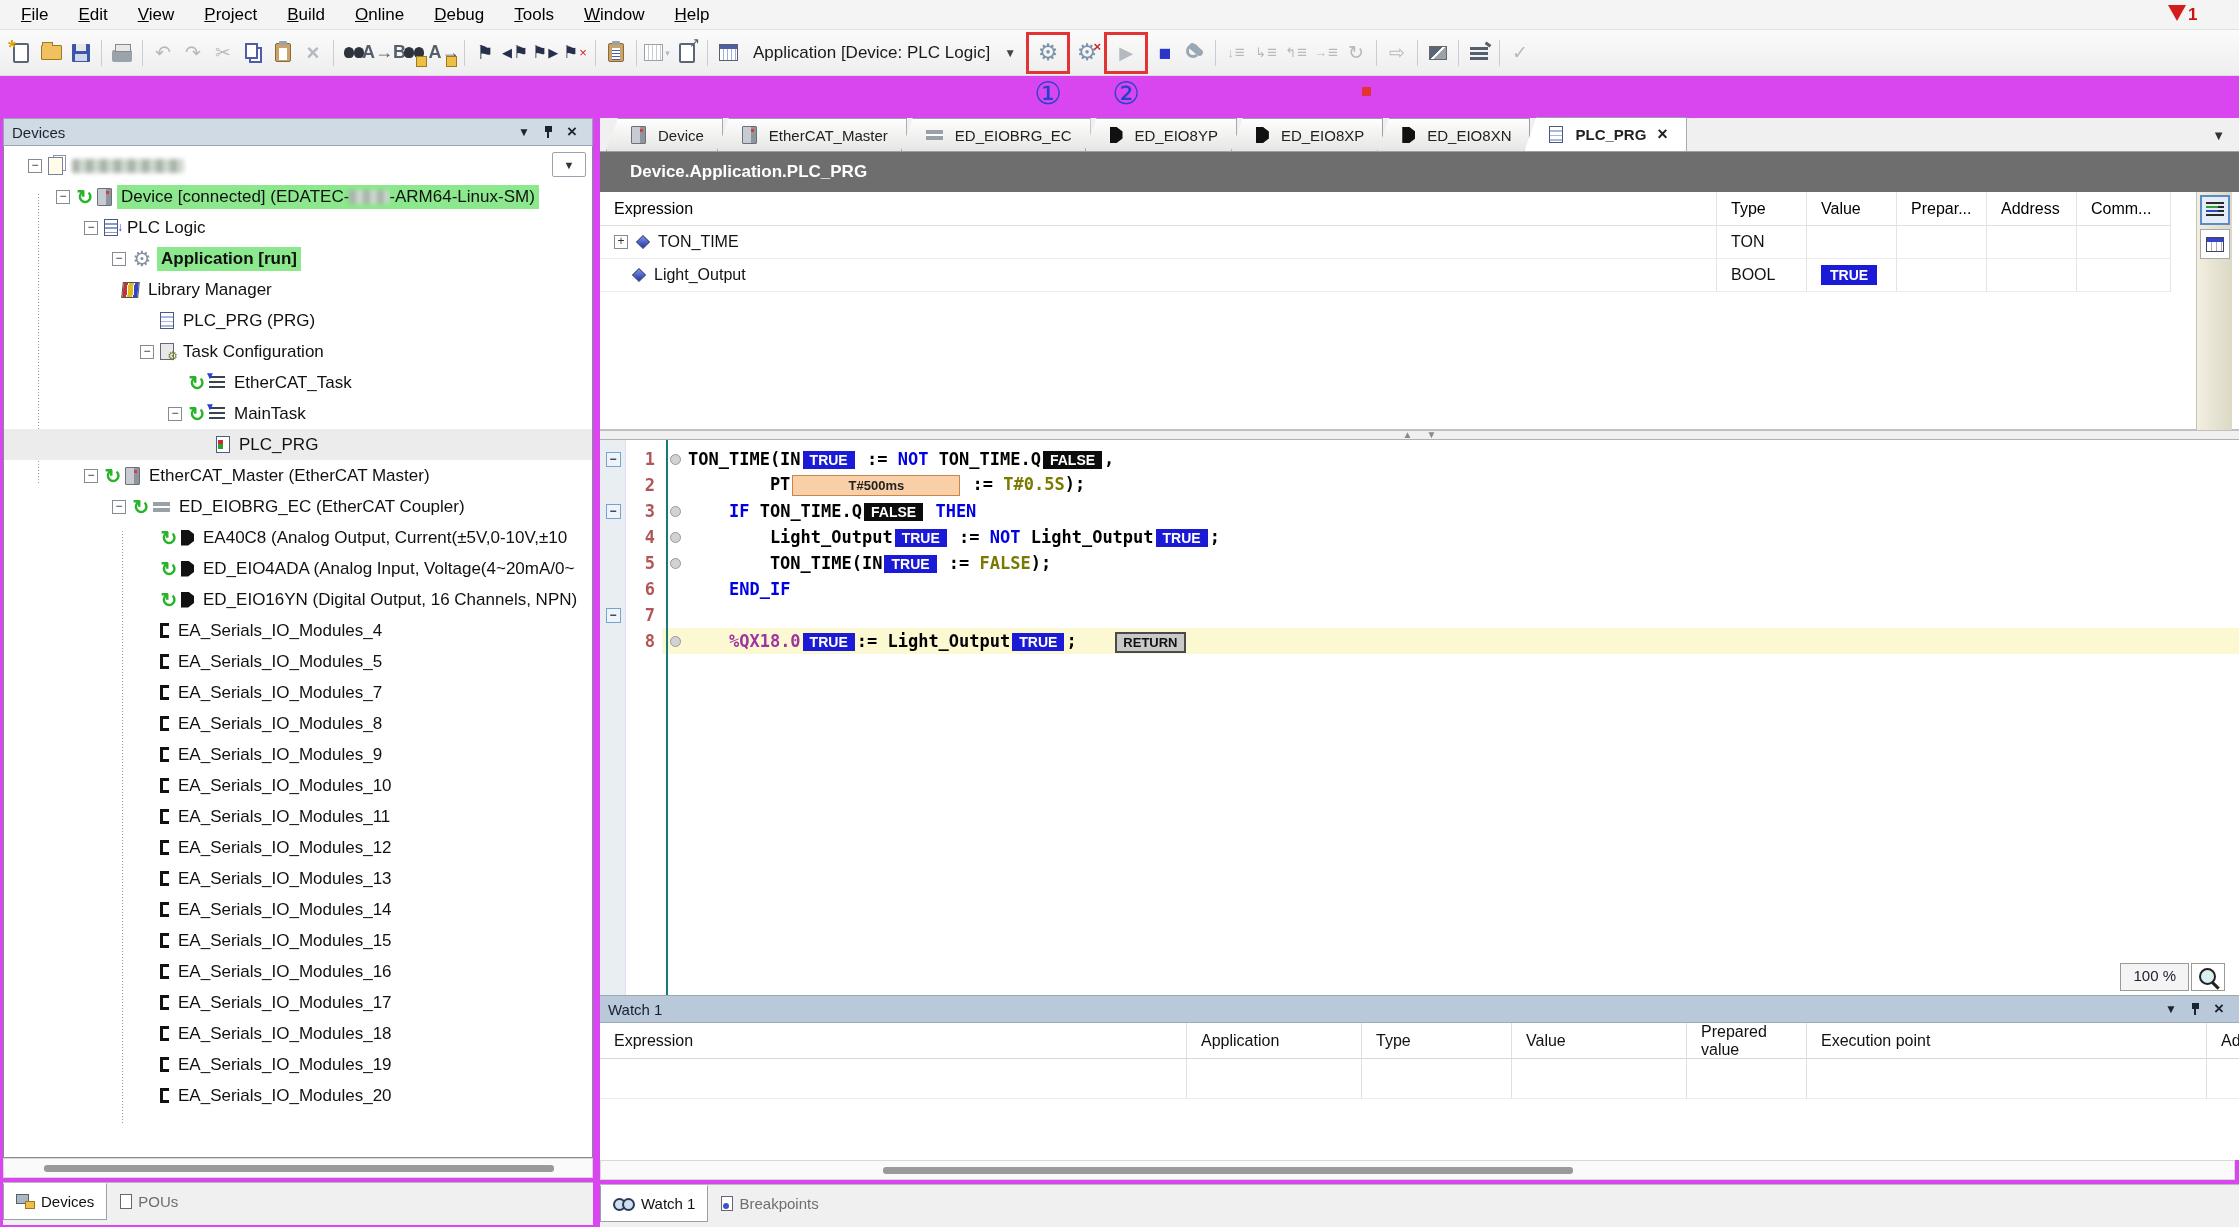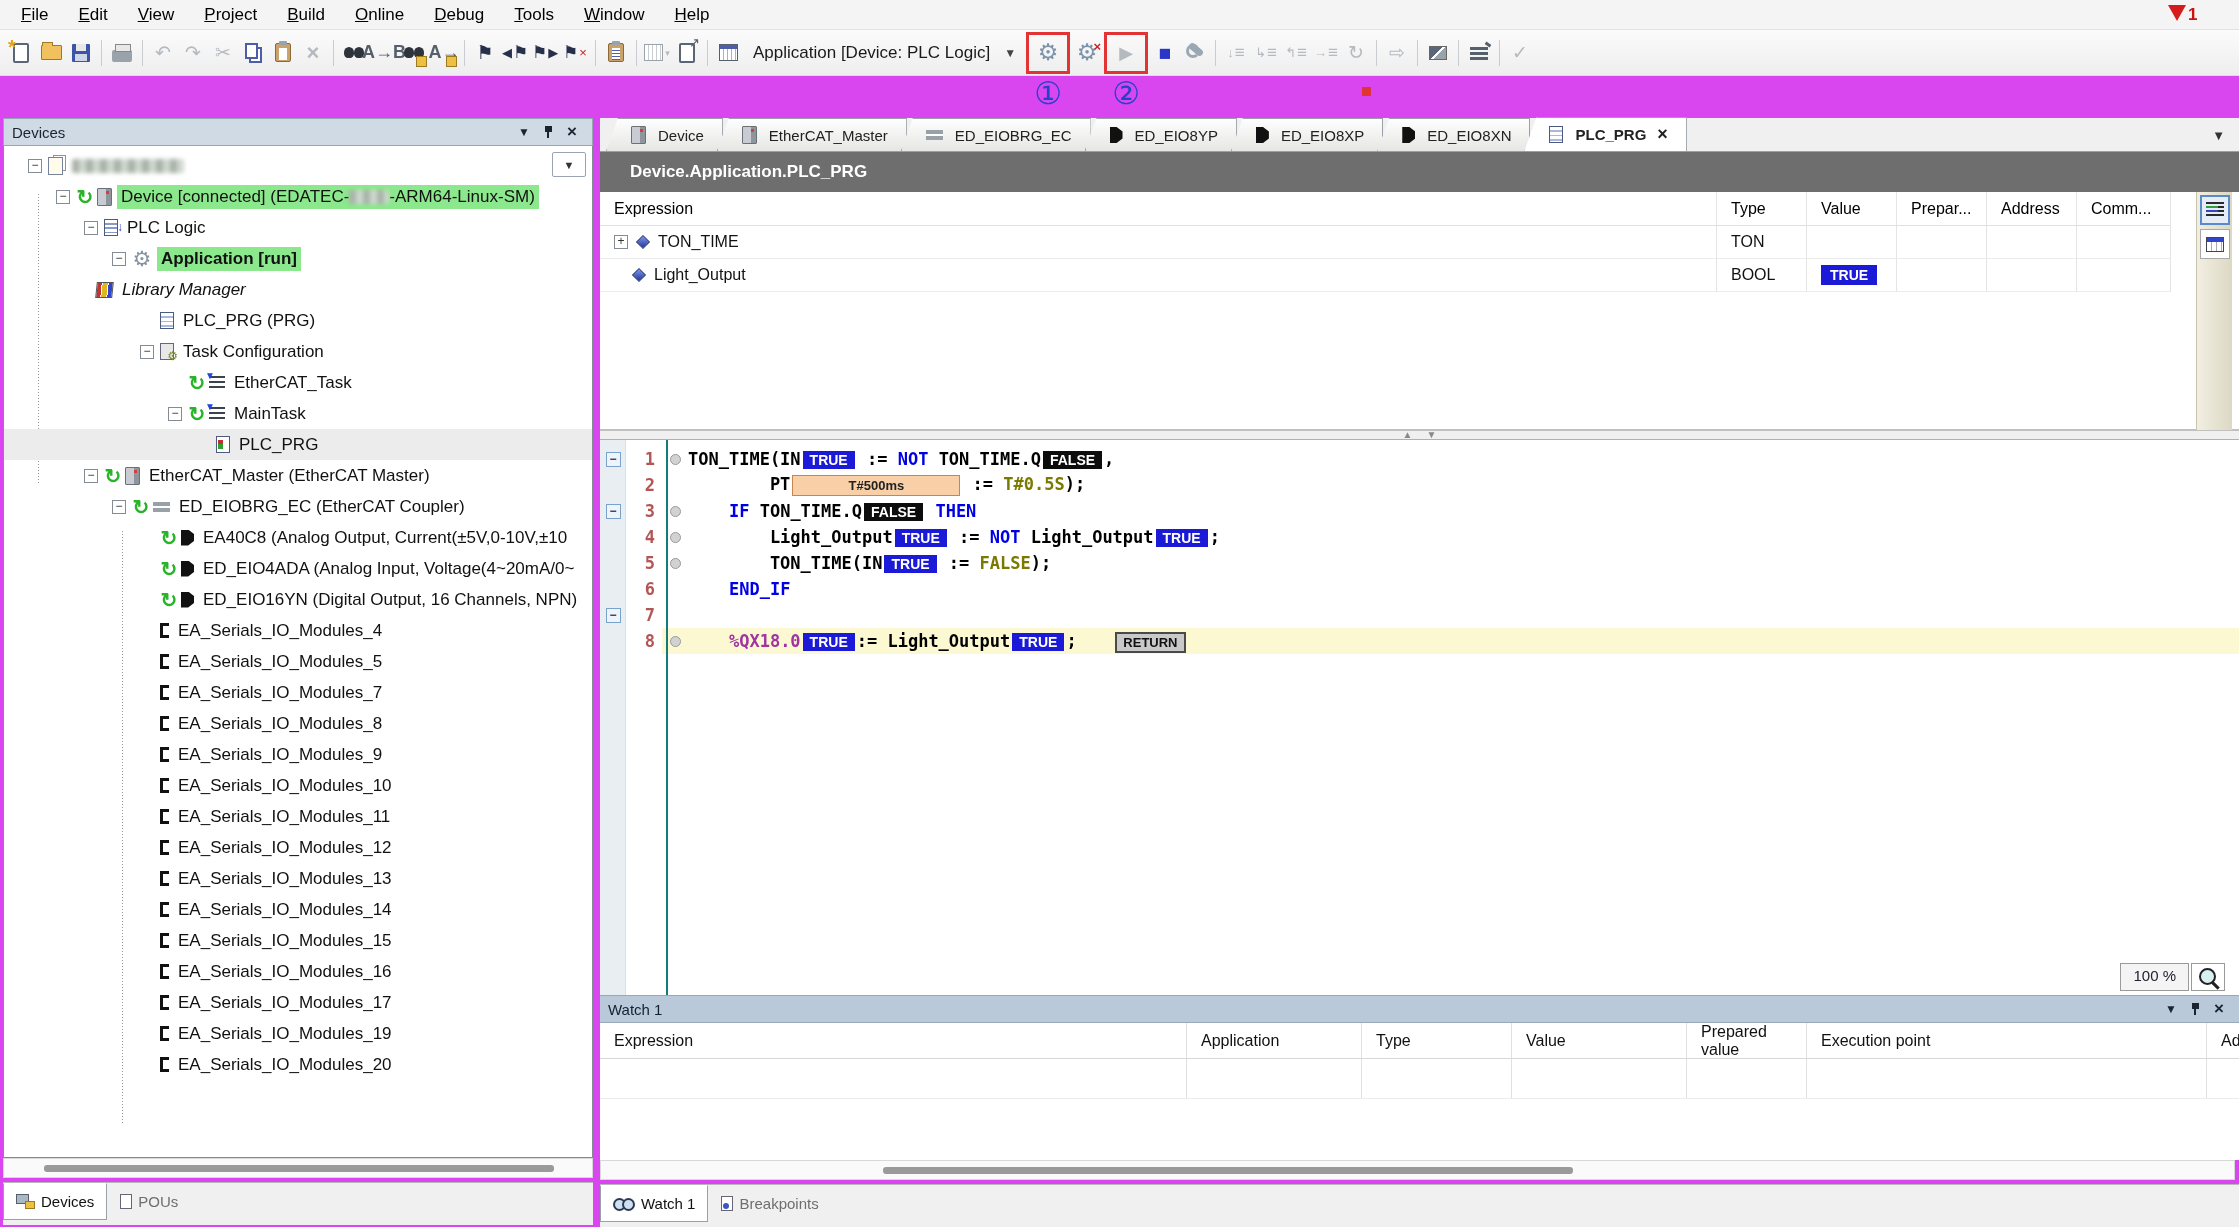--- a/index.html
+++ b/index.html
@@ -402,21 +402,21 @@
             <span class="ti ti-plclogic"></span>
             <span class="tlabel">PLC Logic</span>
           </div>
           <div class="trow" style="padding-left: 108px;">
             <span class="expslot">
               <span class="expbox">−</span>
             </span>
             <span class="ti ti-gear">⚙</span>
             <span class="tlabel green bold">Application [run]</span>
           </div>
-          <div class="trow" style="padding-left: 72px; font-style: italic;">
+          <div class="trow" style="padding-left: 98px;">
             <span class="expslot"></span>
             <span class="ti ti-libs"></span>
             <span class="tlabel">Library Manager</span>
           </div>
           <div class="trow" style="padding-left: 136px;">
             <span class="expslot"></span>
             <span class="ti ti-doc"></span>
             <span class="tlabel">PLC_PRG (PRG)</span>
           </div>
           <div class="trow" style="padding-left: 136px;">
@@ -536,20 +536,25 @@
           </div>
           <div class="trow" style="padding-left: 136px;">
             <span class="expslot"></span>
             <span class="ti ti-serial"></span>
             <span class="tlabel">EA_Serials_IO_Modules_16</span>
           </div>
           <div class="trow" style="padding-left: 136px;">
             <span class="expslot"></span>
             <span class="ti ti-serial"></span>
             <span class="tlabel">EA_Serials_IO_Modules_17</span>
+          </div>
+          <div class="trow" style="padding-left: 136px;">
+            <span class="expslot"></span>
+            <span class="ti ti-serial"></span>
+            <span class="tlabel">EA_Serials_IO_Modules_18</span>
           </div>
           <div class="trow" style="padding-left: 136px;">
             <span class="expslot"></span>
             <span class="ti ti-serial"></span>
             <span class="tlabel">EA_Serials_IO_Modules_19</span>
           </div>
           <div class="trow" style="padding-left: 136px;">
             <span class="expslot"></span>
             <span class="ti ti-serial"></span>
             <span class="tlabel">EA_Serials_IO_Modules_20</span>

